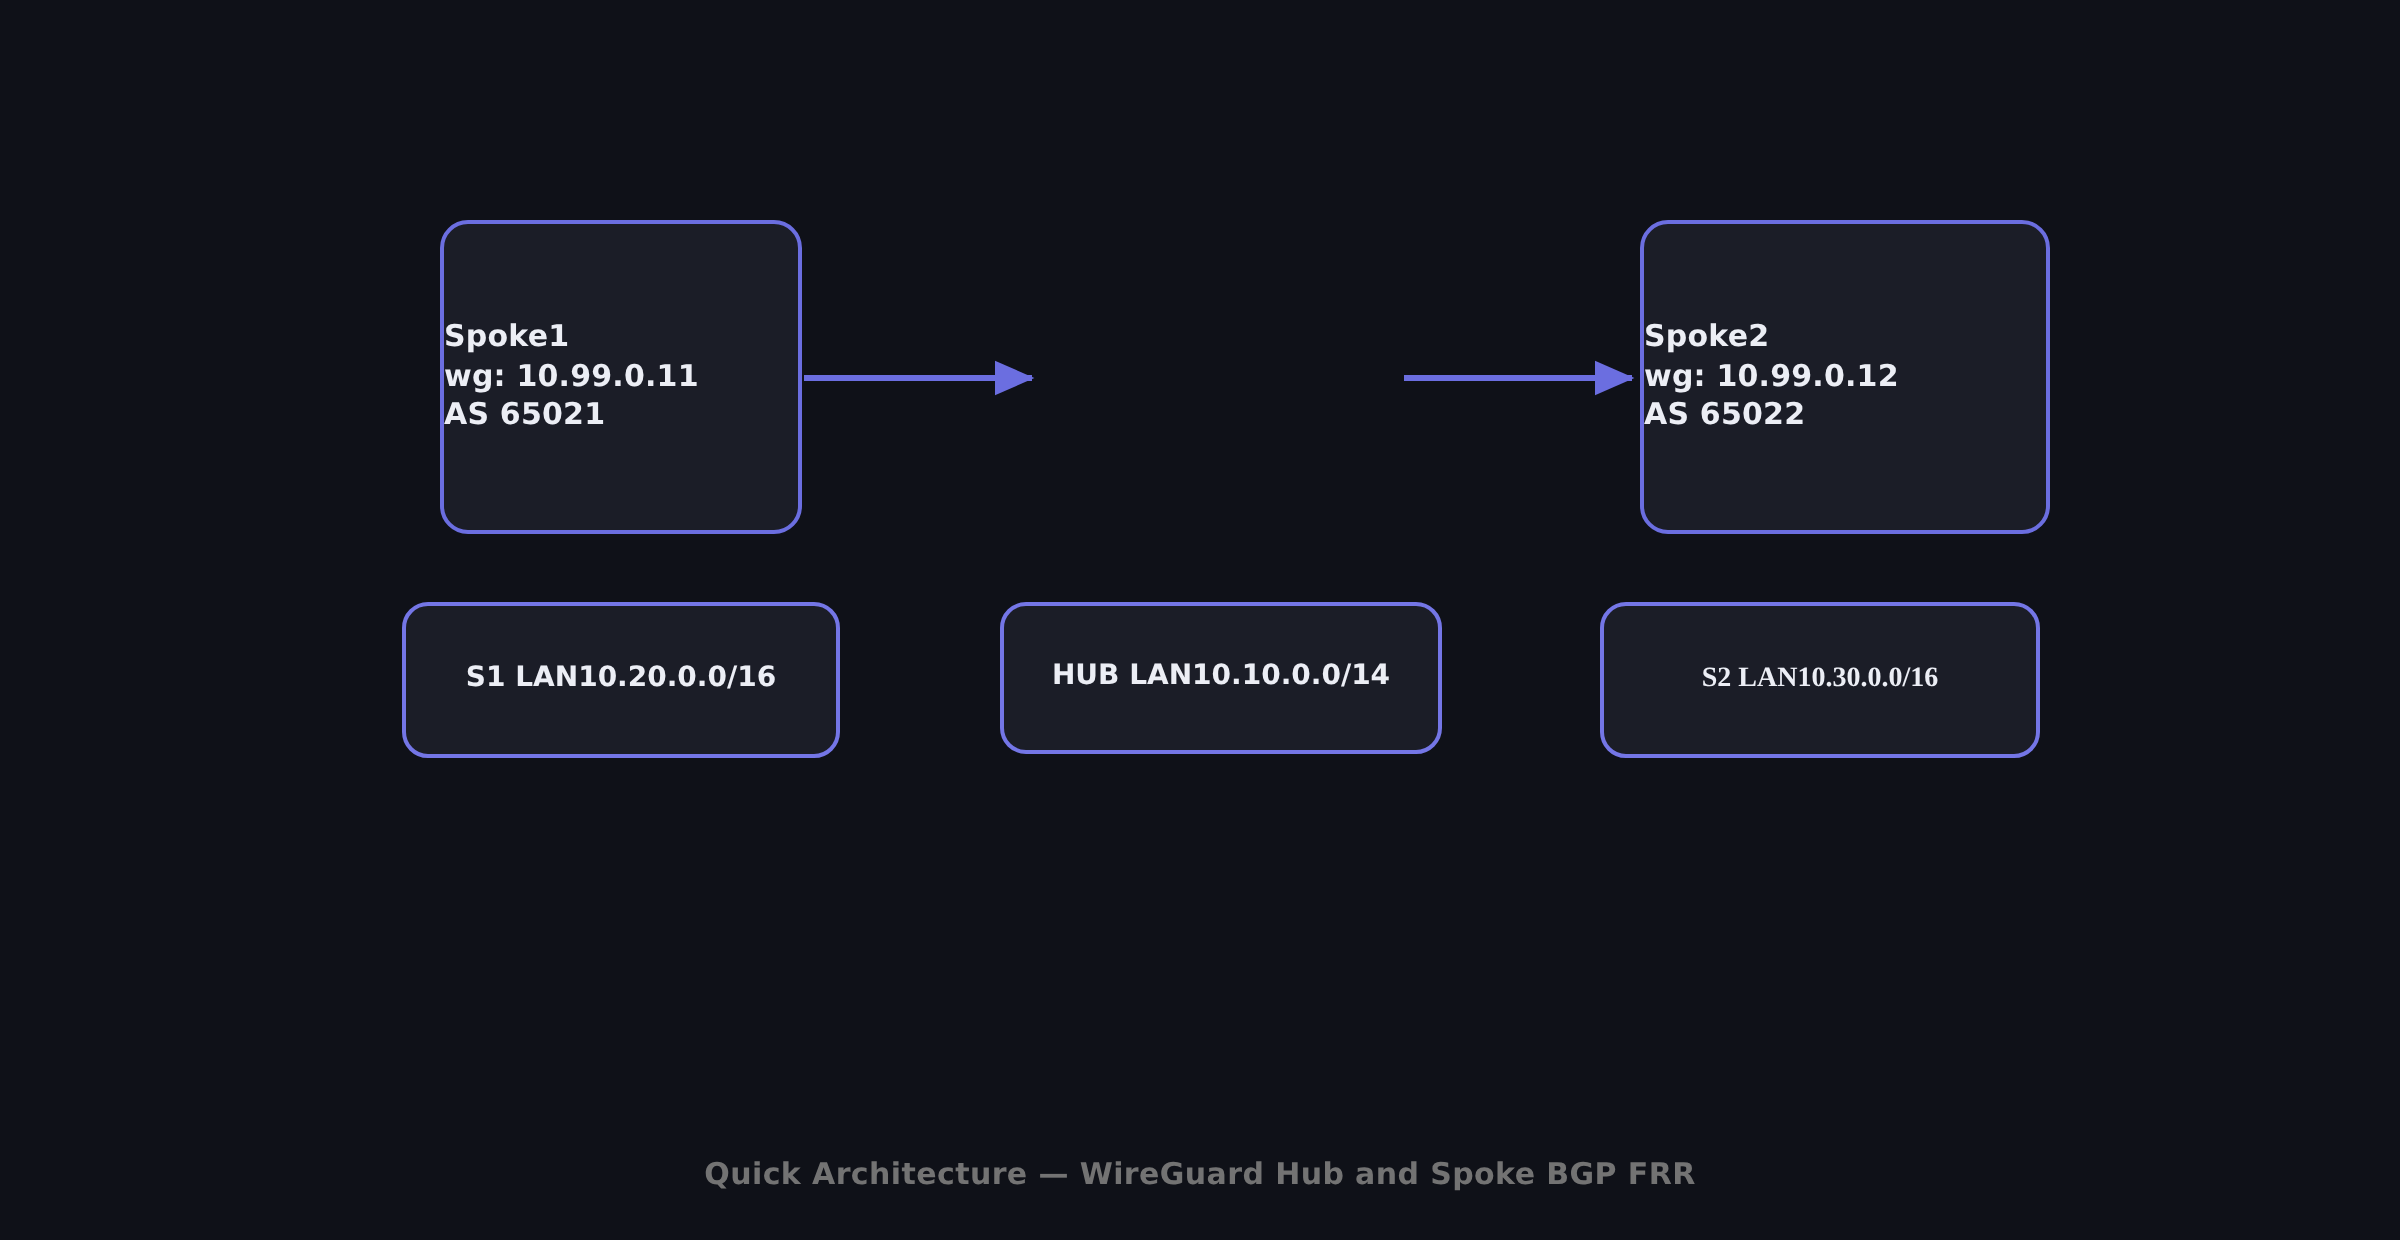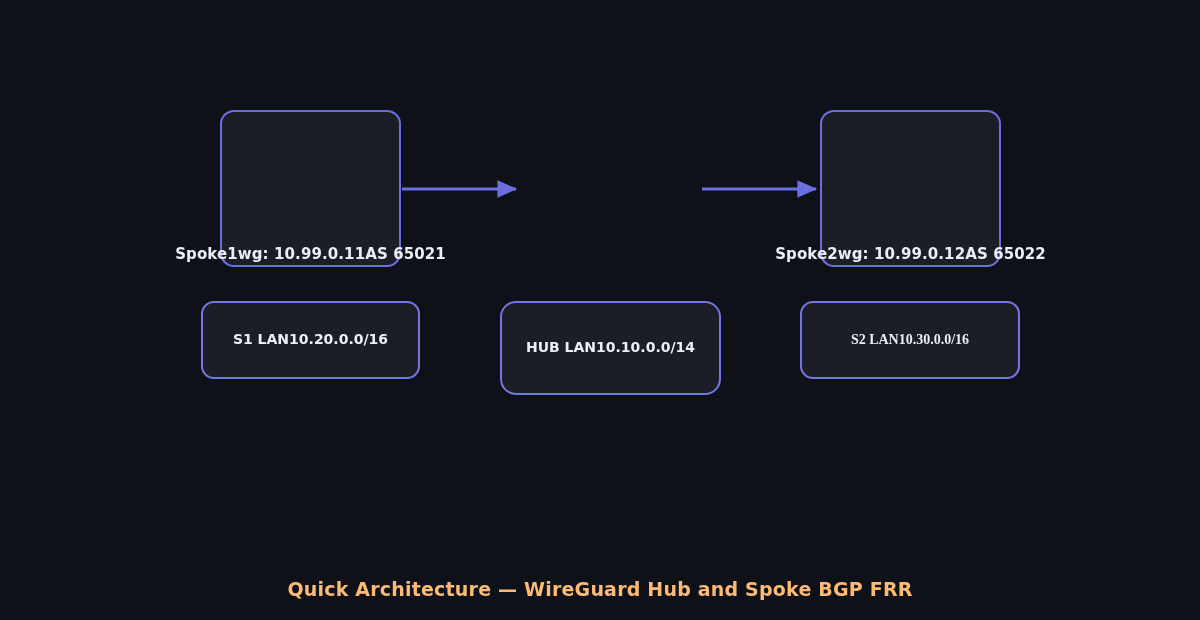--- a/index.html
+++ b/index.html
@@ -28,35 +28,35 @@
   }
   
   .node {
     position: absolute;
     z-index: 2;
     box-sizing: border-box;
     background: #1b1d27;
     border: 2px solid #6b6ee0;
     border-radius: 14px;
     display: flex;
-    flex-direction: row;
-    align-items: flex-end;
+    flex-direction: column;
+    align-items: flex-start;
     justify-content: center;
     text-align: center;
     color: #eceef5;
     font-size: 15px;
     font-weight: bold;
     line-height: 1.32;
     letter-spacing: 0.1px;
   }
   .node .line { display: block; white-space: nowrap; }
 
   #node-spoke1 { left: 220px; top: 110px; width: 181px; height: 157px; }
   #node-hub    { left: 520px; top: 110px; width: 181px; height: 157px; }
-  #node-spoke2 { left: 820px; top: 110px; width: 181px; height: 157px; }
+  #node-spoke2 { left: 820px; top: 110px; width: 205px; height: 157px; }
 
   
   .lan {
     position: absolute;
     z-index: 2;
     box-sizing: border-box;
     background: #1b1d27;
     border: 2px solid #7476e6;
     border-radius: 13px;
     display: flex;
@@ -65,33 +65,33 @@
     justify-content: center;
     text-align: center;
     color: #eceef5;
     font-size: 14px;
     font-weight: bold;
     line-height: 1.36;
   }
   .lan .line { display: block; white-space: nowrap; }
 
   #lan-s1  { left: 201px; top: 301px; width: 219px; height: 78px; }
-  #lan-hub { left: 500px; top: 301px; width: 221px; height: 94px; border-radius: 16px; }
+  #lan-hub { left: 500px; top: 301px; width: 221px; height: 76px; }
   #lan-s2  { left: 800px; top: 301px; width: 220px; height: 78px; font-family: Liberation Serif, serif; }
 
   
   .caption {
     position: absolute;
     z-index: 3;
     left: 0;
     top: 578px;
     width: 1200px;
     text-align: center;
-    color: #fdba74;
-    font-size: 19px;
+    color: #737373;
+    font-size: 15px;
     font-weight: bold;
     letter-spacing: 0.2px;
     white-space: nowrap;
   }
 </style>
 </head>
 <body>
 
 <div class="canvas">
 

